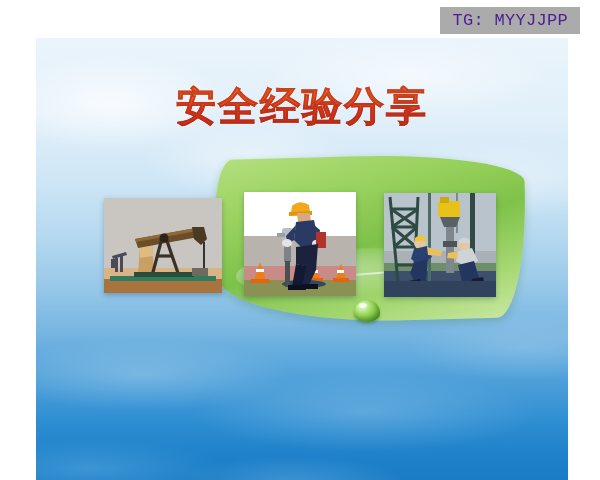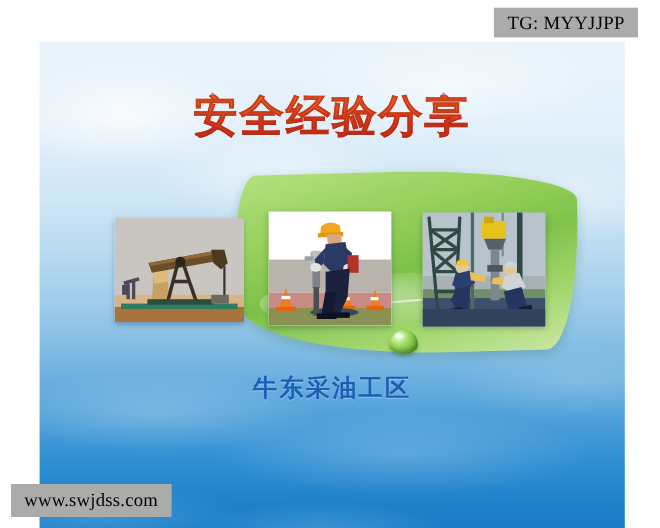--- a/index.html
+++ b/index.html
@@ -183,22 +183,22 @@
     letter-spacing: 2px;
     color: #1558ad;
     text-shadow: 0 1px 1px rgba(255,255,255,.3);
     white-space: nowrap;
   }
 
   
   .watermark {
     position: absolute;
     background: #ababab;
-    color: #000000;
-    font-family: Liberation Serif, serif;
+    color: #4c1d95;
+    font-family: Liberation Mono, monospace;
     display: flex;
     align-items: center;
     box-sizing: border-box;
   }
   #wm-top {
     right: 20px;
     top: 7px;
     height: 27px;
     padding: 0 12px;
     font-size: 17px;
@@ -355,20 +355,18 @@
         <path d="M75 47 Q80 42 86 47 L86 50 L75 50 Z" fill="#cfd4d8"></path>
         <path d="M74 58 L88 55 L94 68 L82 74 L72 68 Z" fill="#cfd4d8"></path>
         <path d="M74 58 L64 60 L63 65 L73 66 Z" fill="#e8c05e"></path>
         <path d="M74 72 L90 68 L96 88 L86 92 L78 88 Z" fill="#24355f"></path>
         <path d="M88 86 L99 84 L101 93 L86 94 Z" fill="#151d33"></path>
 
         <rect x="0" y="88" width="112" height="16" fill="#31425d"></rect>
       </svg>
     </div>
 
-    <div id="org-name">牛东采油工区</div>
 
   </div>
 
   <div class="watermark" id="wm-top">TG: MYYJJPP</div>
-  <div class="watermark" id="wm-bottom">www.swjdss.com</div>
 
 </div>
 
 </body></html>

